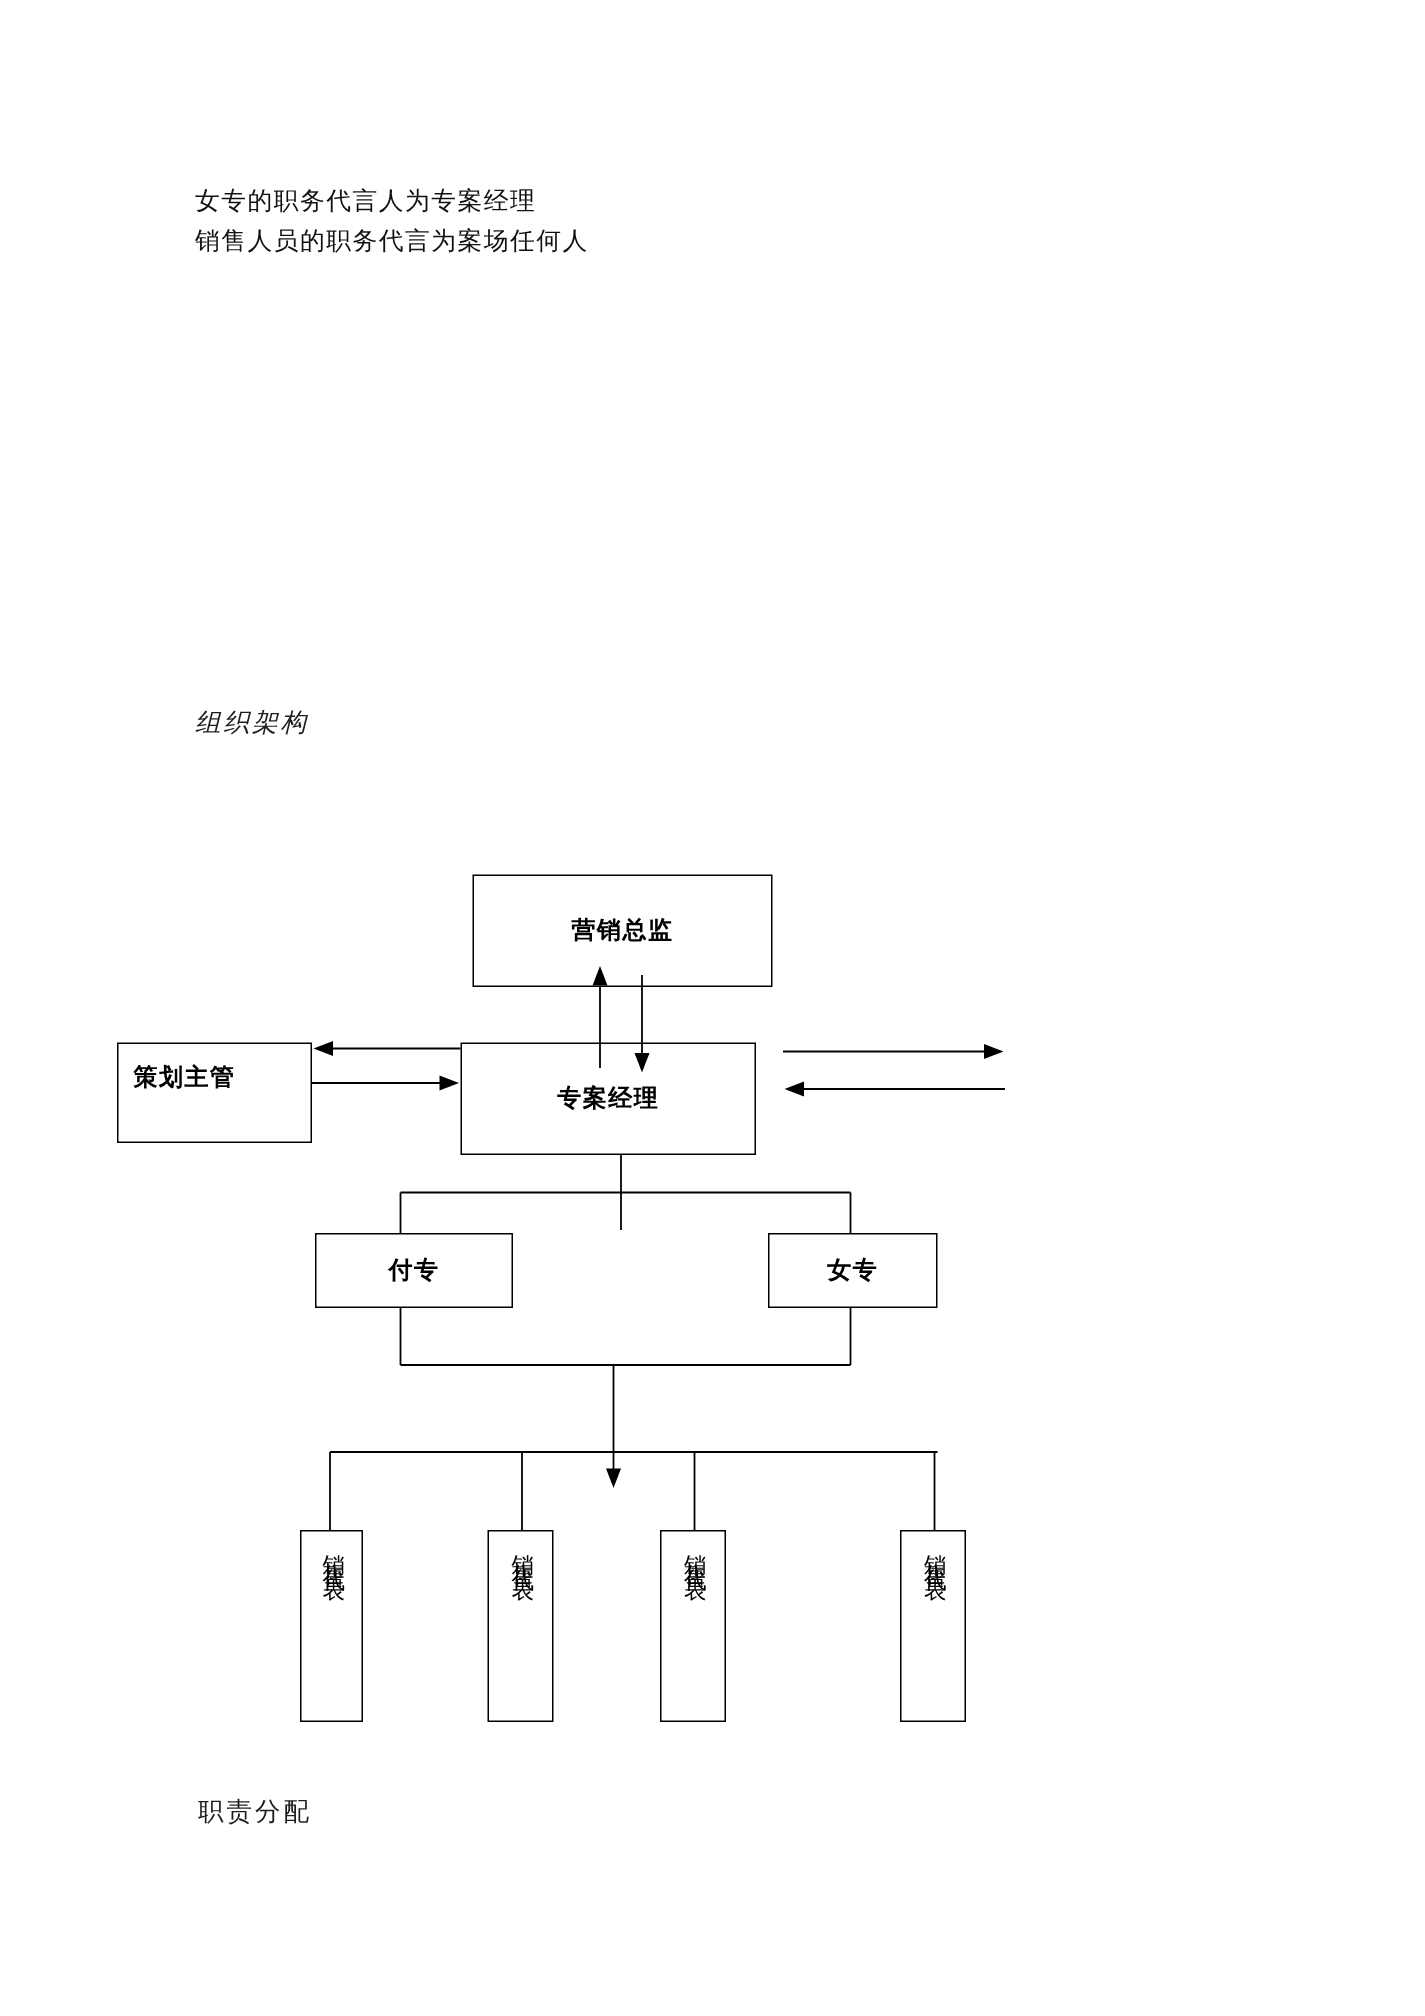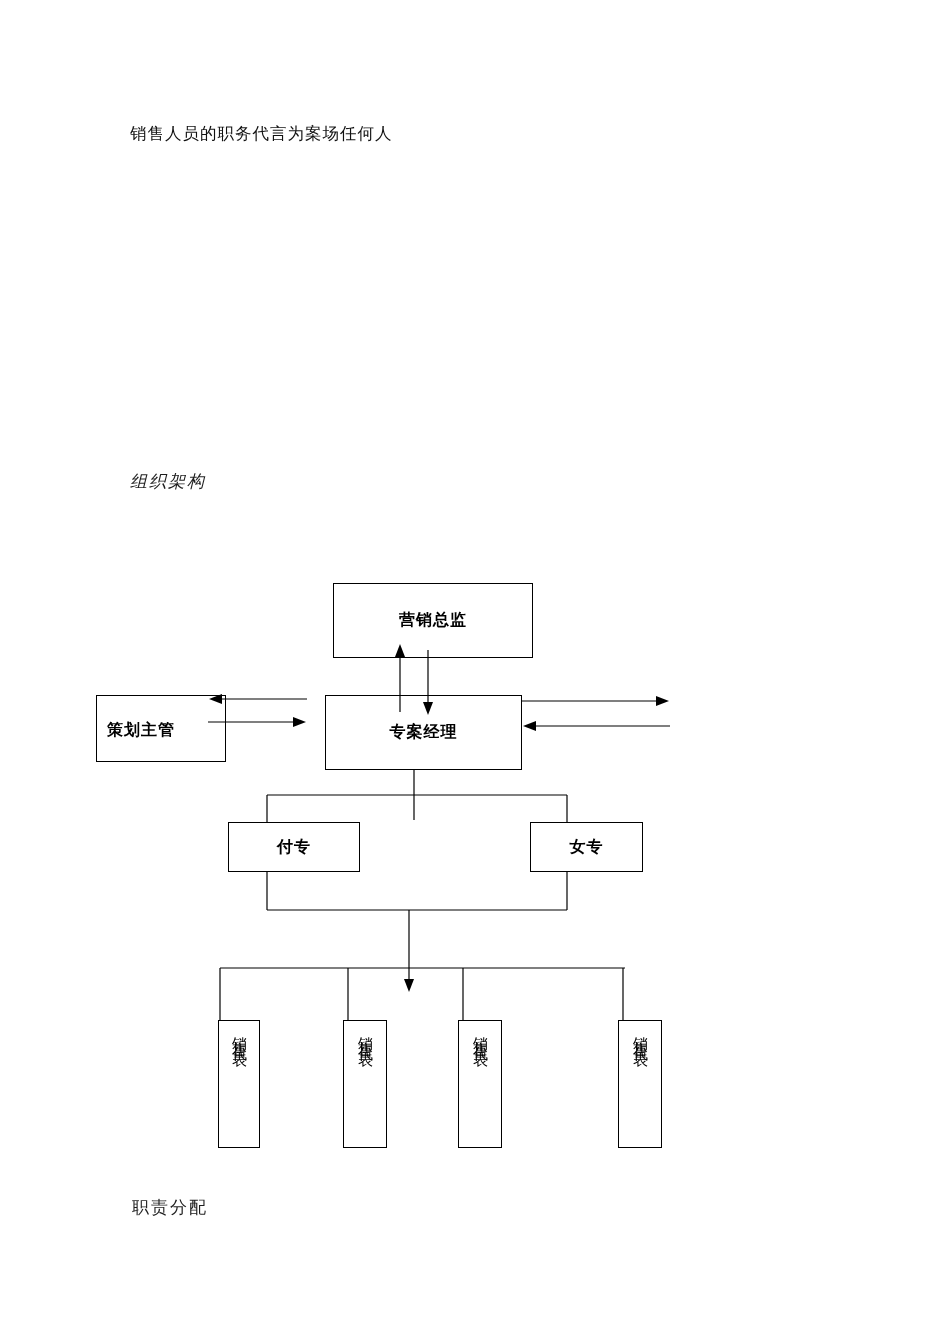--- a/index.html
+++ b/index.html
@@ -45,27 +45,26 @@
     position: absolute;
     border: 1.2px solid #000;
     background: transparent;
     display: flex;
     align-items: center;
     justify-content: center;
     font-weight: bold;
     font-size: 16px;
     letter-spacing: 1px;
     color: #000;
-    margin-left: 18px;
   }
   #node-director    { left: 315px; top: 583px; width: 200px; height: 75px; }
   #node-manager     { left: 307px; top: 695px; width: 197px; height: 75px; }
   #node-planning    { left: 78px;  top: 695px; width: 130px; height: 67px;
                       justify-content: flex-start; align-items: flex-start;
-                      padding: 24px 0 0 10px; }
+                      padding: 12px 0 0 10px; }
   #node-engineering { left: 670px; top: 697px; width: 128px; height: 73px;
                       align-items: flex-start; padding-top: 14px; }
   #node-assist-left  { left: 210px; top: 822px; width: 132px; height: 50px; }
   #node-assist-right { left: 512px; top: 822px; width: 113px; height: 50px; }
 
   .node.sales {
     width: 44px; height: 128px;
     align-items: flex-start;
     justify-content: center;
     padding-top: 4px;
@@ -82,20 +81,21 @@
   #node-sales-2 { left: 325px; top: 1020px; }
   #node-sales-3 { left: 440px; top: 1020px; }
   #node-sales-4 { left: 600px; top: 1020px; }
 </style>
 </head>
 <body>
 
 <div class="page">
 
   <div class="intro">
+    <div>女专的职务代言人为专案经理</div>
     <div>销售人员的职务代言为案场任何人</div>
   </div>
 
   <div class="section-heading" id="heading-org">组织架构</div>
 
   <svg class="connectors" viewBox="0 0 950 1344" xmlns="http://www.w3.org/2000/svg">
 
     <g>
       <line x1="400" y1="712" x2="400" y2="654"></line>
       <polygon points="400,644 395,657 405,657"></polygon>

